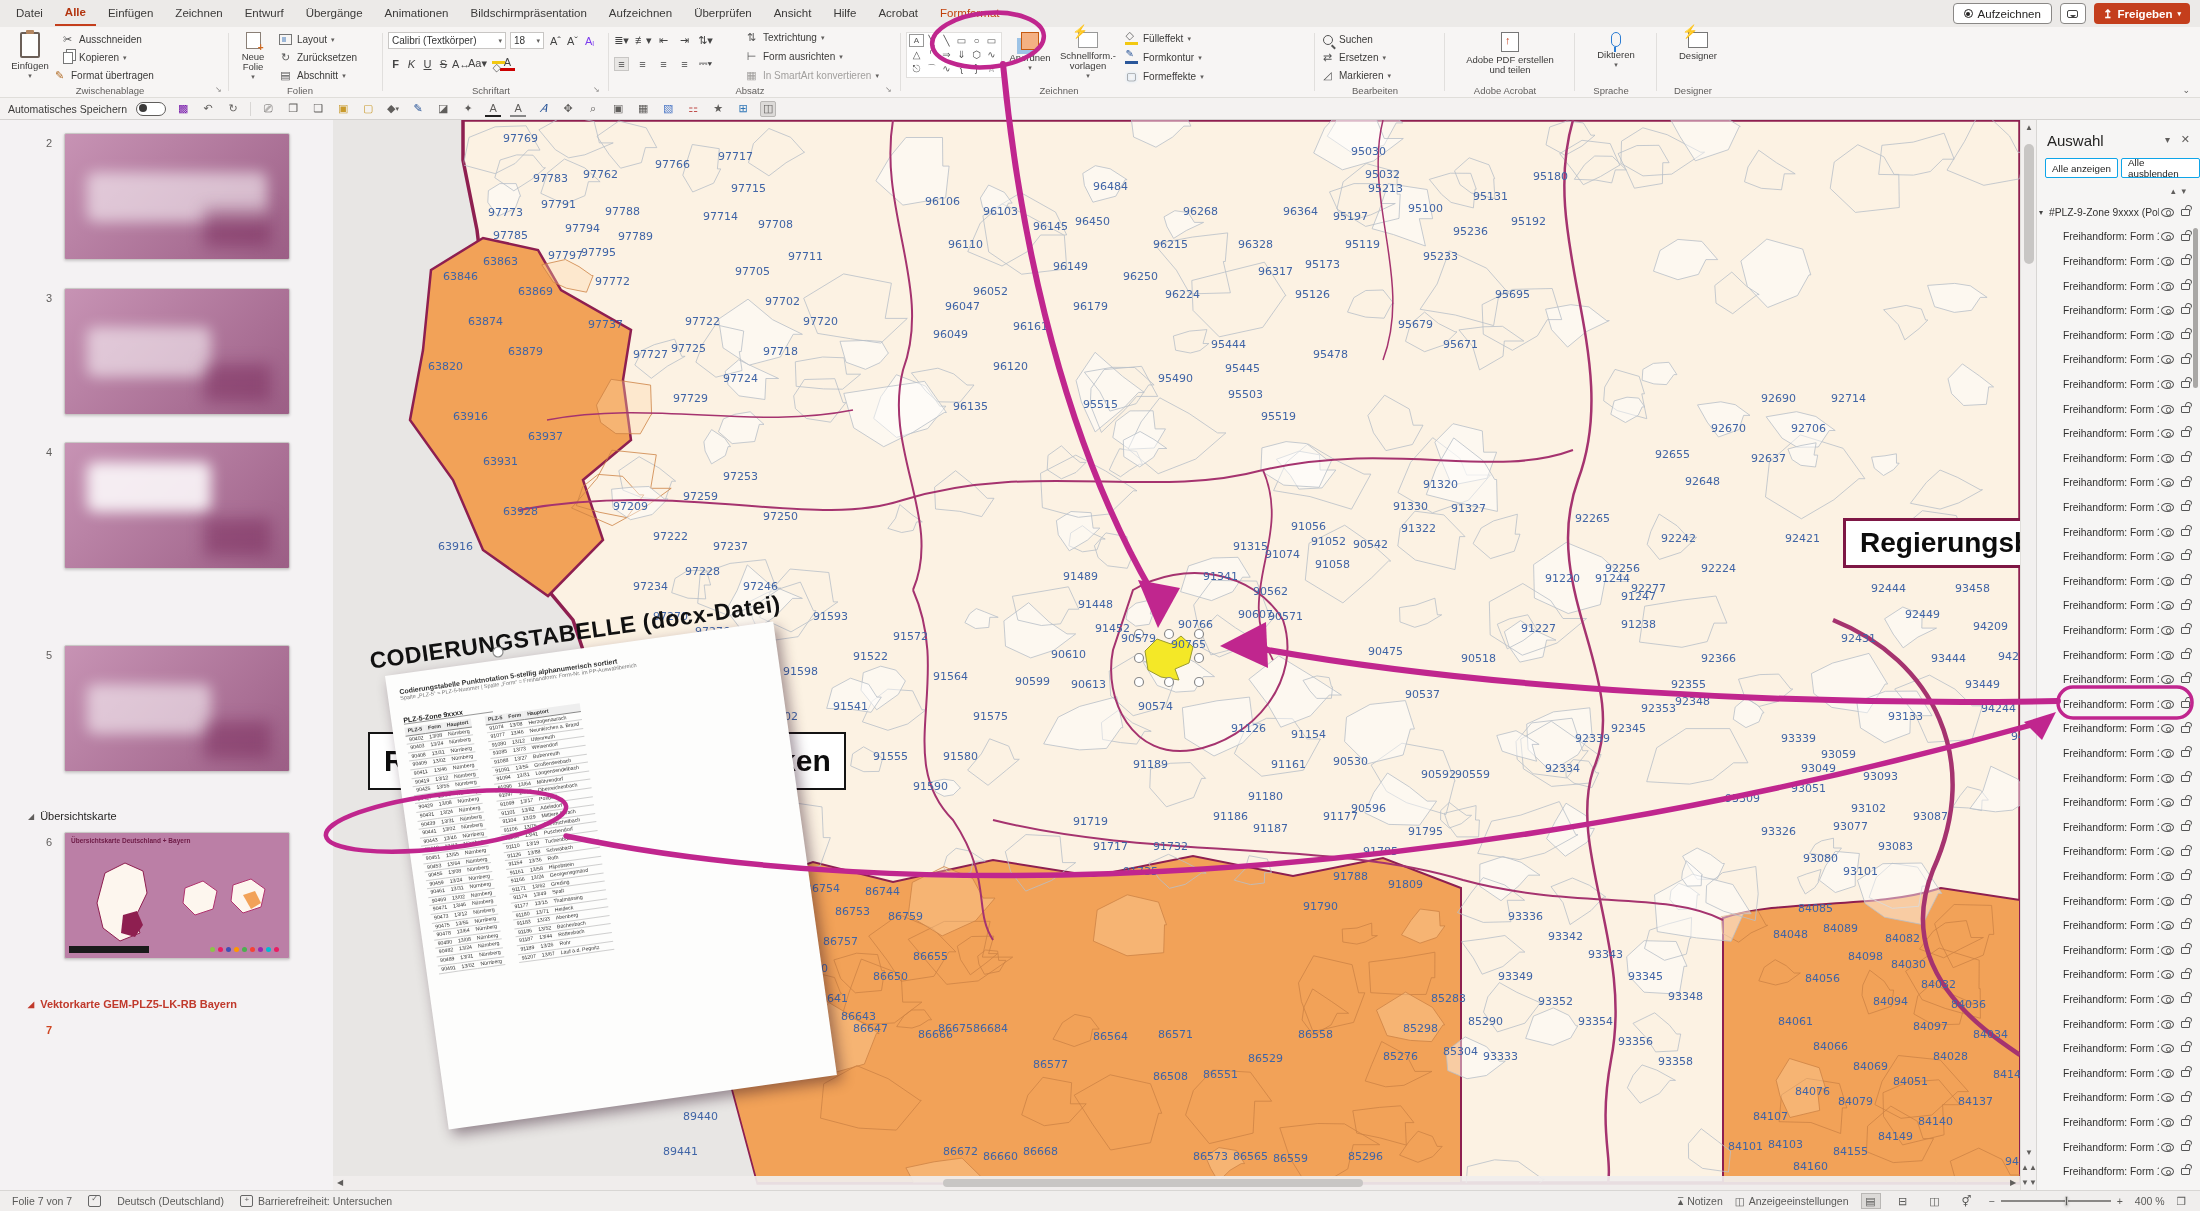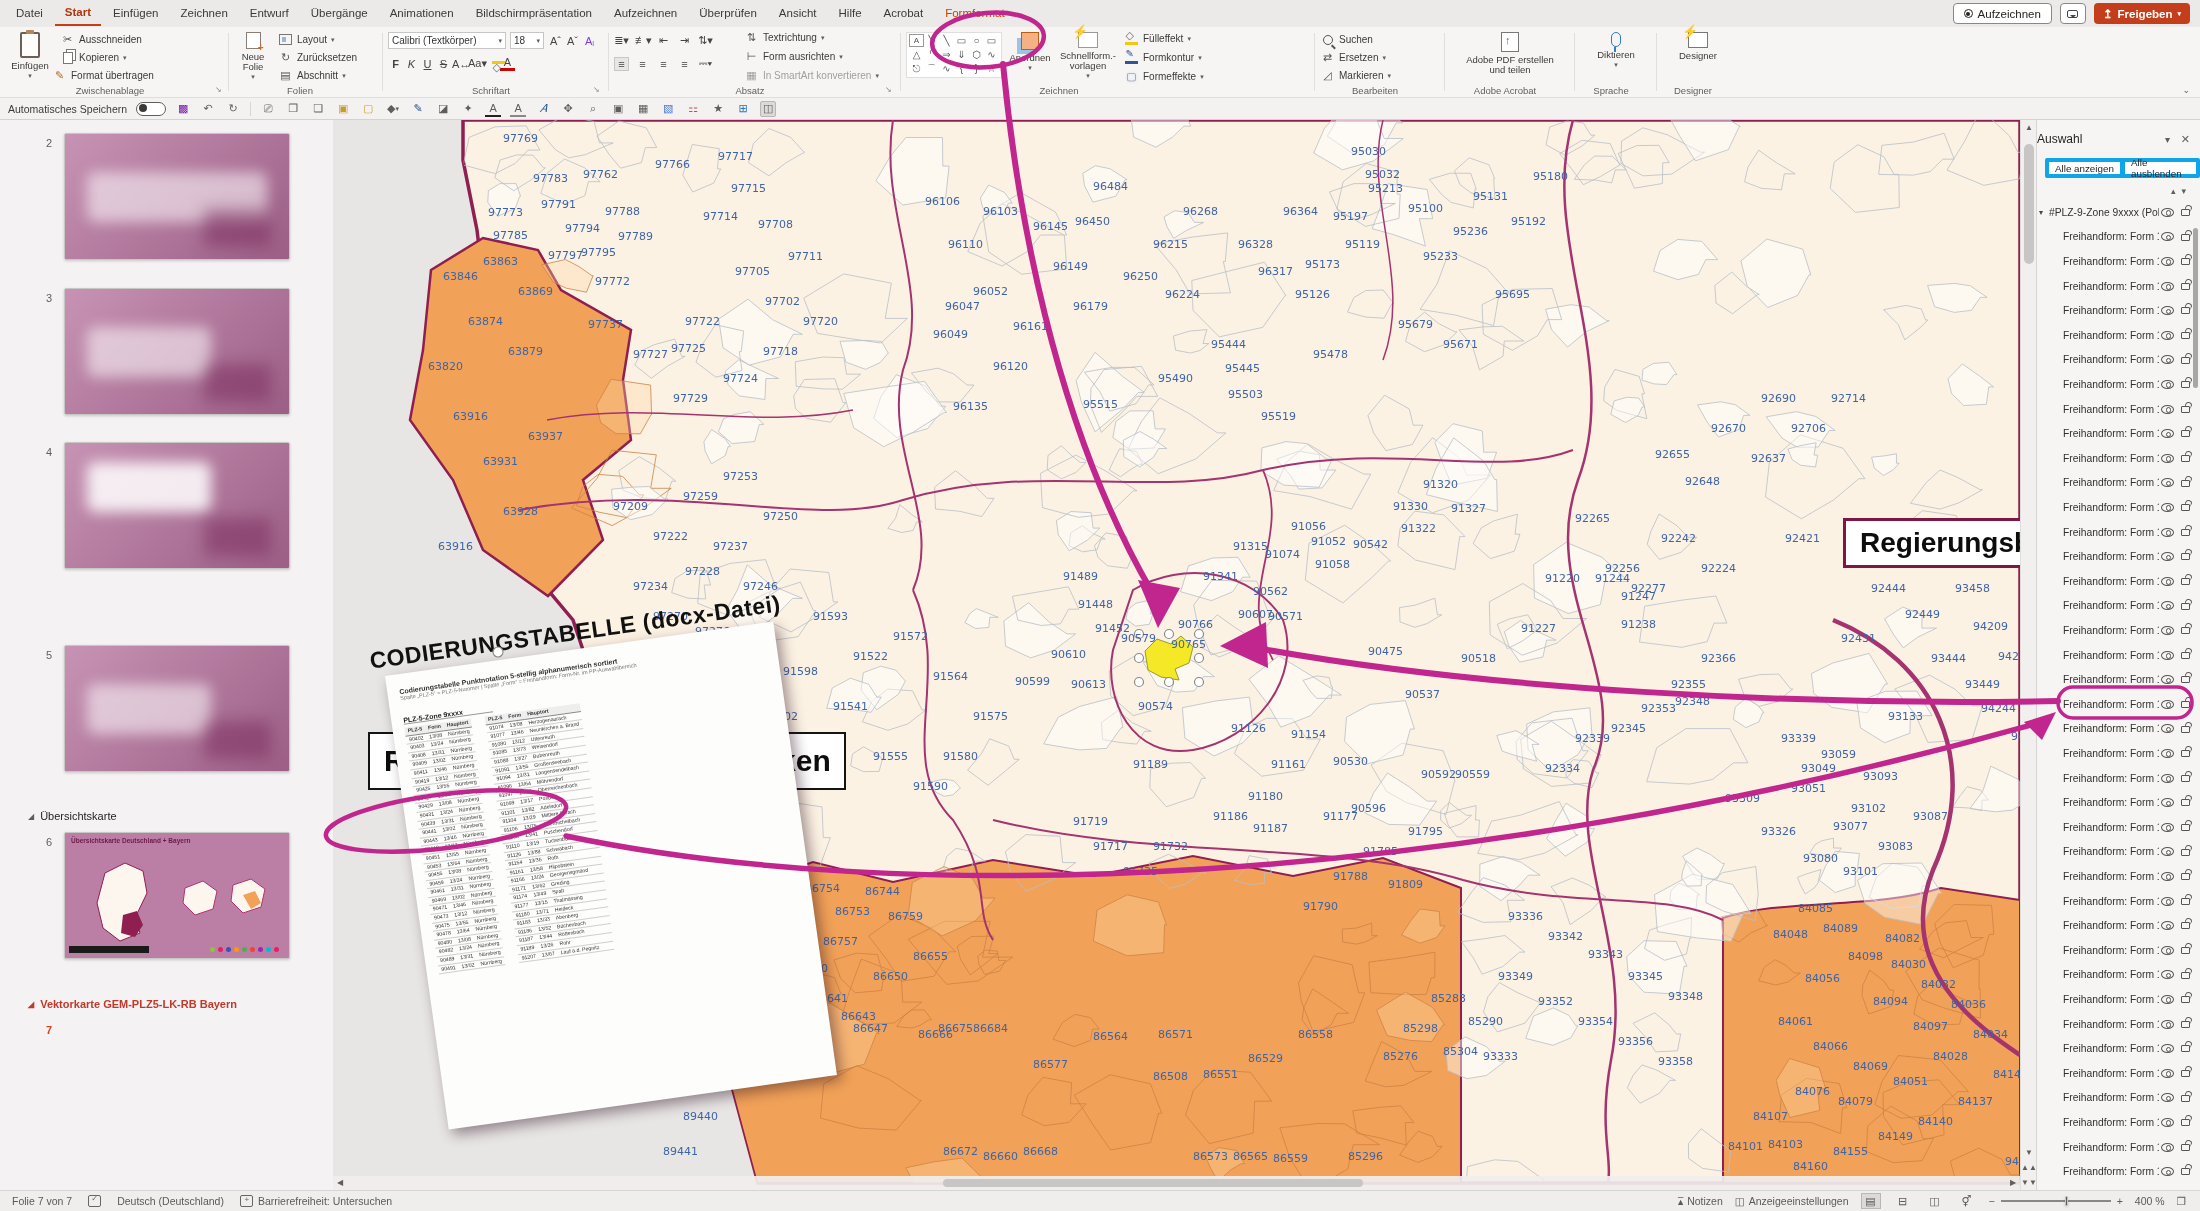--- a/index.html
+++ b/index.html
@@ -120,24 +120,24 @@
   
   #vscroll { position:absolute; left:2020px; top:120px; width:16px; height:1070px; background:#f2f0ef; border-left:1px solid #e0deda; }
   #vscroll .arr { position:absolute; left:0; width:16px; height:15px; text-align:center; font-size:8px; color:#605e5c; line-height:15px; }
   #vthumb { position:absolute; left:3px; top:24px; width:10px; height:120px; background:#c8c6c4; border-radius:5px; }
   #hscroll { position:absolute; left:0; top:1056px; width:1687px; height:14px; background:rgba(240,238,237,.92); }
   #hthumb { position:absolute; left:610px; top:3px; width:420px; height:8px; background:#c8c6c4; border-radius:4px; }
   #hscroll .arr { position:absolute; top:0; width:14px; height:14px; font-size:8px; color:#605e5c; text-align:center; line-height:14px; }
 
   
   #panel { position:absolute; left:2036px; top:120px; width:164px; height:1070px; background:#f6f5f4; border-left:1px solid #d8d6d4; overflow:hidden; }
-  #panel-title { position:absolute; left:0; top:12px; font-size:12px; color:#252423; }
+  #panel-title { position:absolute; left:10px; top:12px; font-size:15px; color:#252423; }
   #panel-chev { position:absolute; right:30px; top:14px; font-size:10px; color:#605e5c; }
   #panel-close { position:absolute; right:10px; top:13px; font-size:11px; color:#605e5c; }
-  .panelbtn { position:absolute; top:38px; height:20px; border:4px solid #0ea5e9; background:#fff; font-size:9.8px;
+  .panelbtn { position:absolute; top:38px; height:20px; border:1px solid #0ea5e9; background:#fff; font-size:9.8px;
     color:#252423; display:flex; align-items:center; padding:0 6px; border-radius:2px; }
   #panel-updown { position:absolute; right:8px; top:66px; font-size:9px; color:#605e5c; letter-spacing:6px; }
   #plist { position:absolute; left:0; top:80px; width:164px; height:990px; }
   .prow { position:absolute; left:0; width:164px; height:24.6px; display:flex; align-items:center; font-size:10.3px; color:#323130; }
   .prow .txt { position:absolute; left:26px; width:96px; overflow:hidden; white-space:nowrap; }
   .prow.group .txt { left:12px; width:110px; }
   .prow .grpchev { position:absolute; left:2px; font-size:8px; color:#444; }
   .eye { position:absolute; left:124px; width:13px; height:9px; border:1.2px solid #555; border-radius:50%; }
   .eye::after { content:""; position:absolute; left:3.5px; top:1.5px; width:3.5px; height:3.5px; border:1.1px solid #555; border-radius:50%; }
   .lock { position:absolute; left:144px; top:9px; width:9px; height:7px; border:1.2px solid #555; border-radius:1px; }
@@ -161,21 +161,21 @@
 
   
   #annot { position:absolute; left:0; top:0; z-index:60; pointer-events:none; }
 </style>
 </head>
 <body>
 
 <div id="titlebar">
   <div id="tabs">
       <div class="tab">Datei</div>
-      <div class="tab active">Start</div>
+      <div class="tab active">Alle</div>
       <div class="tab">Einfügen</div>
       <div class="tab">Zeichnen</div>
       <div class="tab">Entwurf</div>
       <div class="tab">Übergänge</div>
       <div class="tab">Animationen</div>
       <div class="tab">Bildschirmpräsentation</div>
       <div class="tab">Aufzeichnen</div>
       <div class="tab">Überprüfen</div>
       <div class="tab">Ansicht</div>
       <div class="tab">Hilfe</div>

